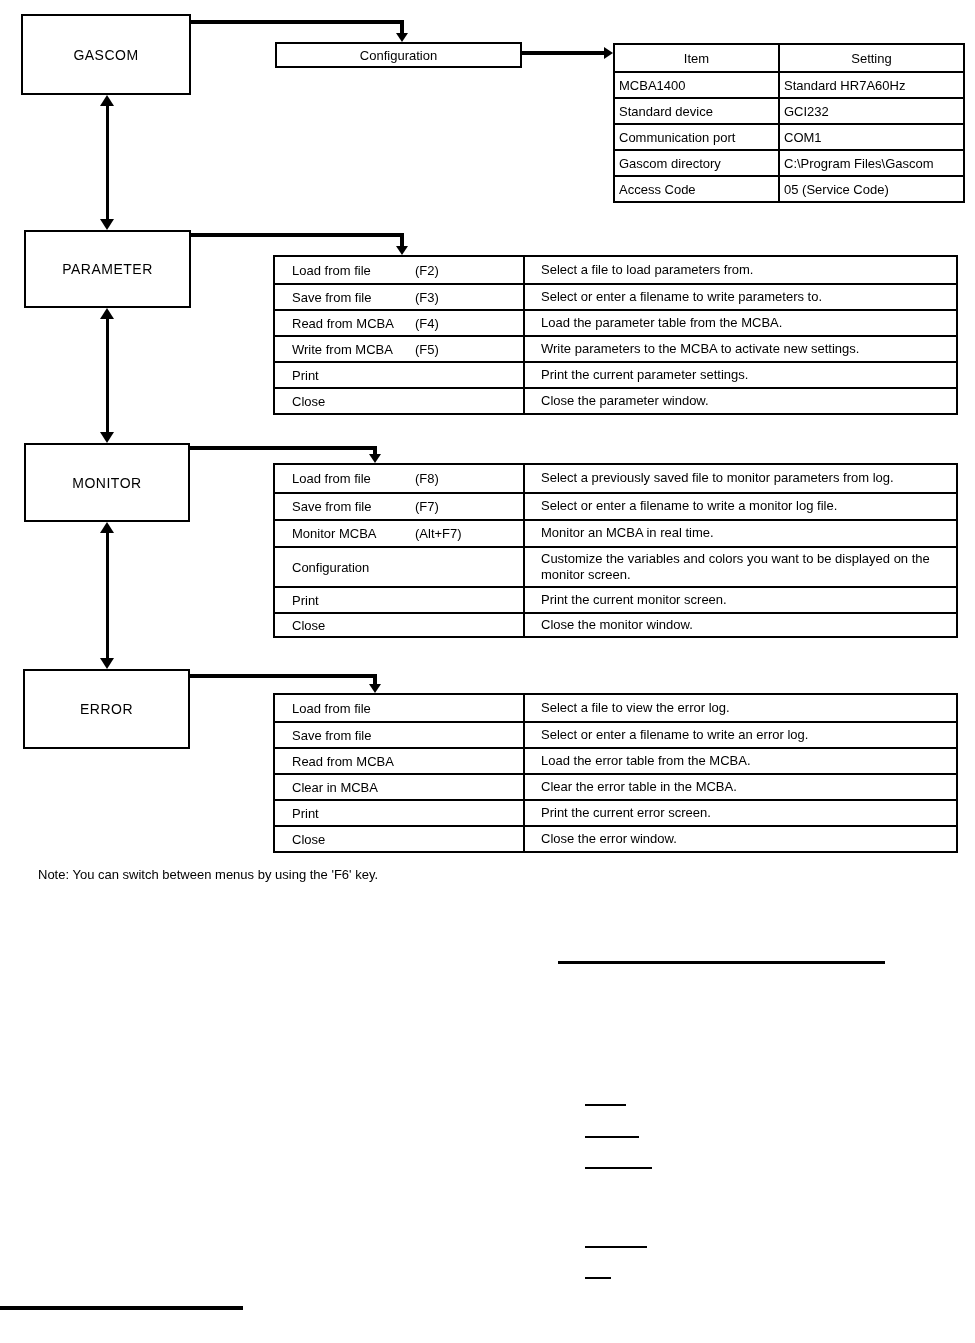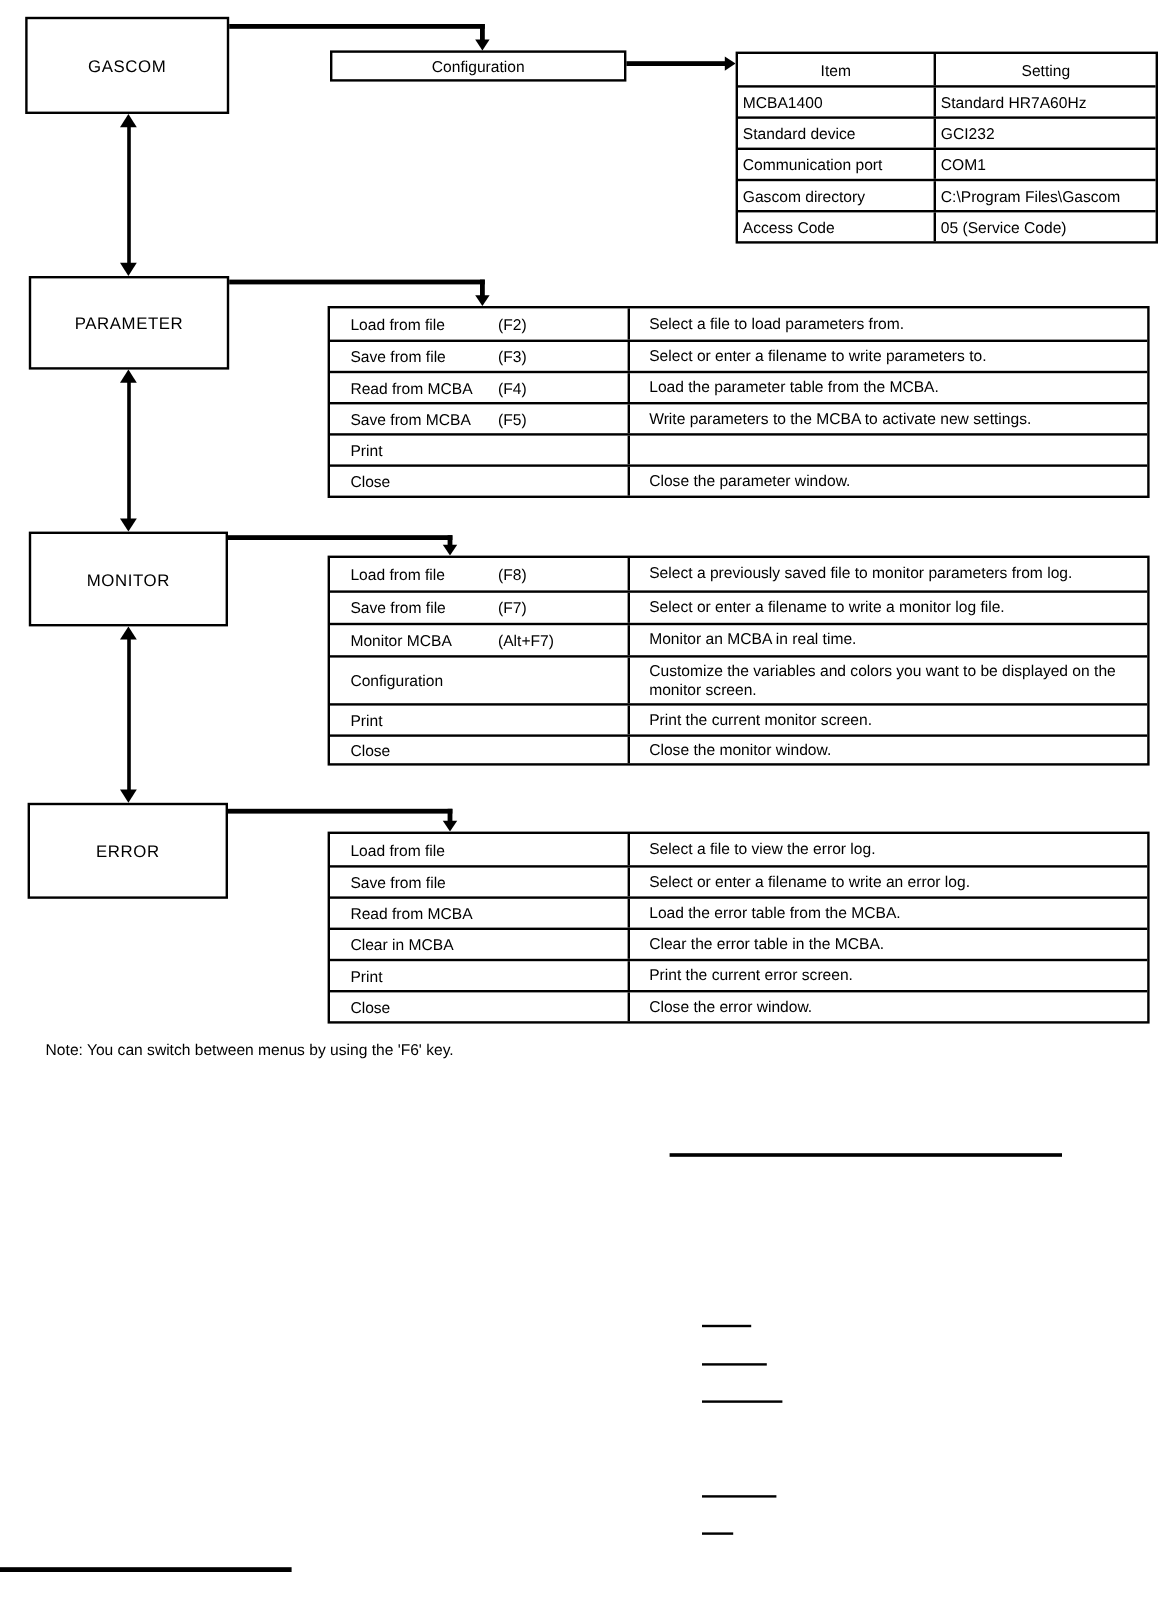--- a/index.html
+++ b/index.html
@@ -148,29 +148,30 @@
     </div>
     <div class="trow">
       <div class="tcell m-item">
           <span>Read from MCBA</span>
           <span class="shortcut">(F4)</span>
         </div>
       <div class="tcell m-desc">Load the parameter table from the MCBA.</div>
     </div>
     <div class="trow">
       <div class="tcell m-item">
-          <span>Save from MCBA</span>
+          <span>Write from MCBA</span>
           <span class="shortcut">(F5)</span>
         </div>
       <div class="tcell m-desc">Write parameters to the MCBA to activate new settings.</div>
     </div>
     <div class="trow">
       <div class="tcell m-item">
           <span>Print</span>
         </div>
+      <div class="tcell m-desc">Print the current parameter settings.</div>
     </div>
     <div class="trow">
       <div class="tcell m-item">
           <span>Close</span>
         </div>
       <div class="tcell m-desc">Close the parameter window.</div>
     </div>
   </div>
 
   <div class="tbl" style="left:273px;top:463px;width:685px;height:175px;grid-template-rows:27px 27px 27px 40px 26px 1fr">

